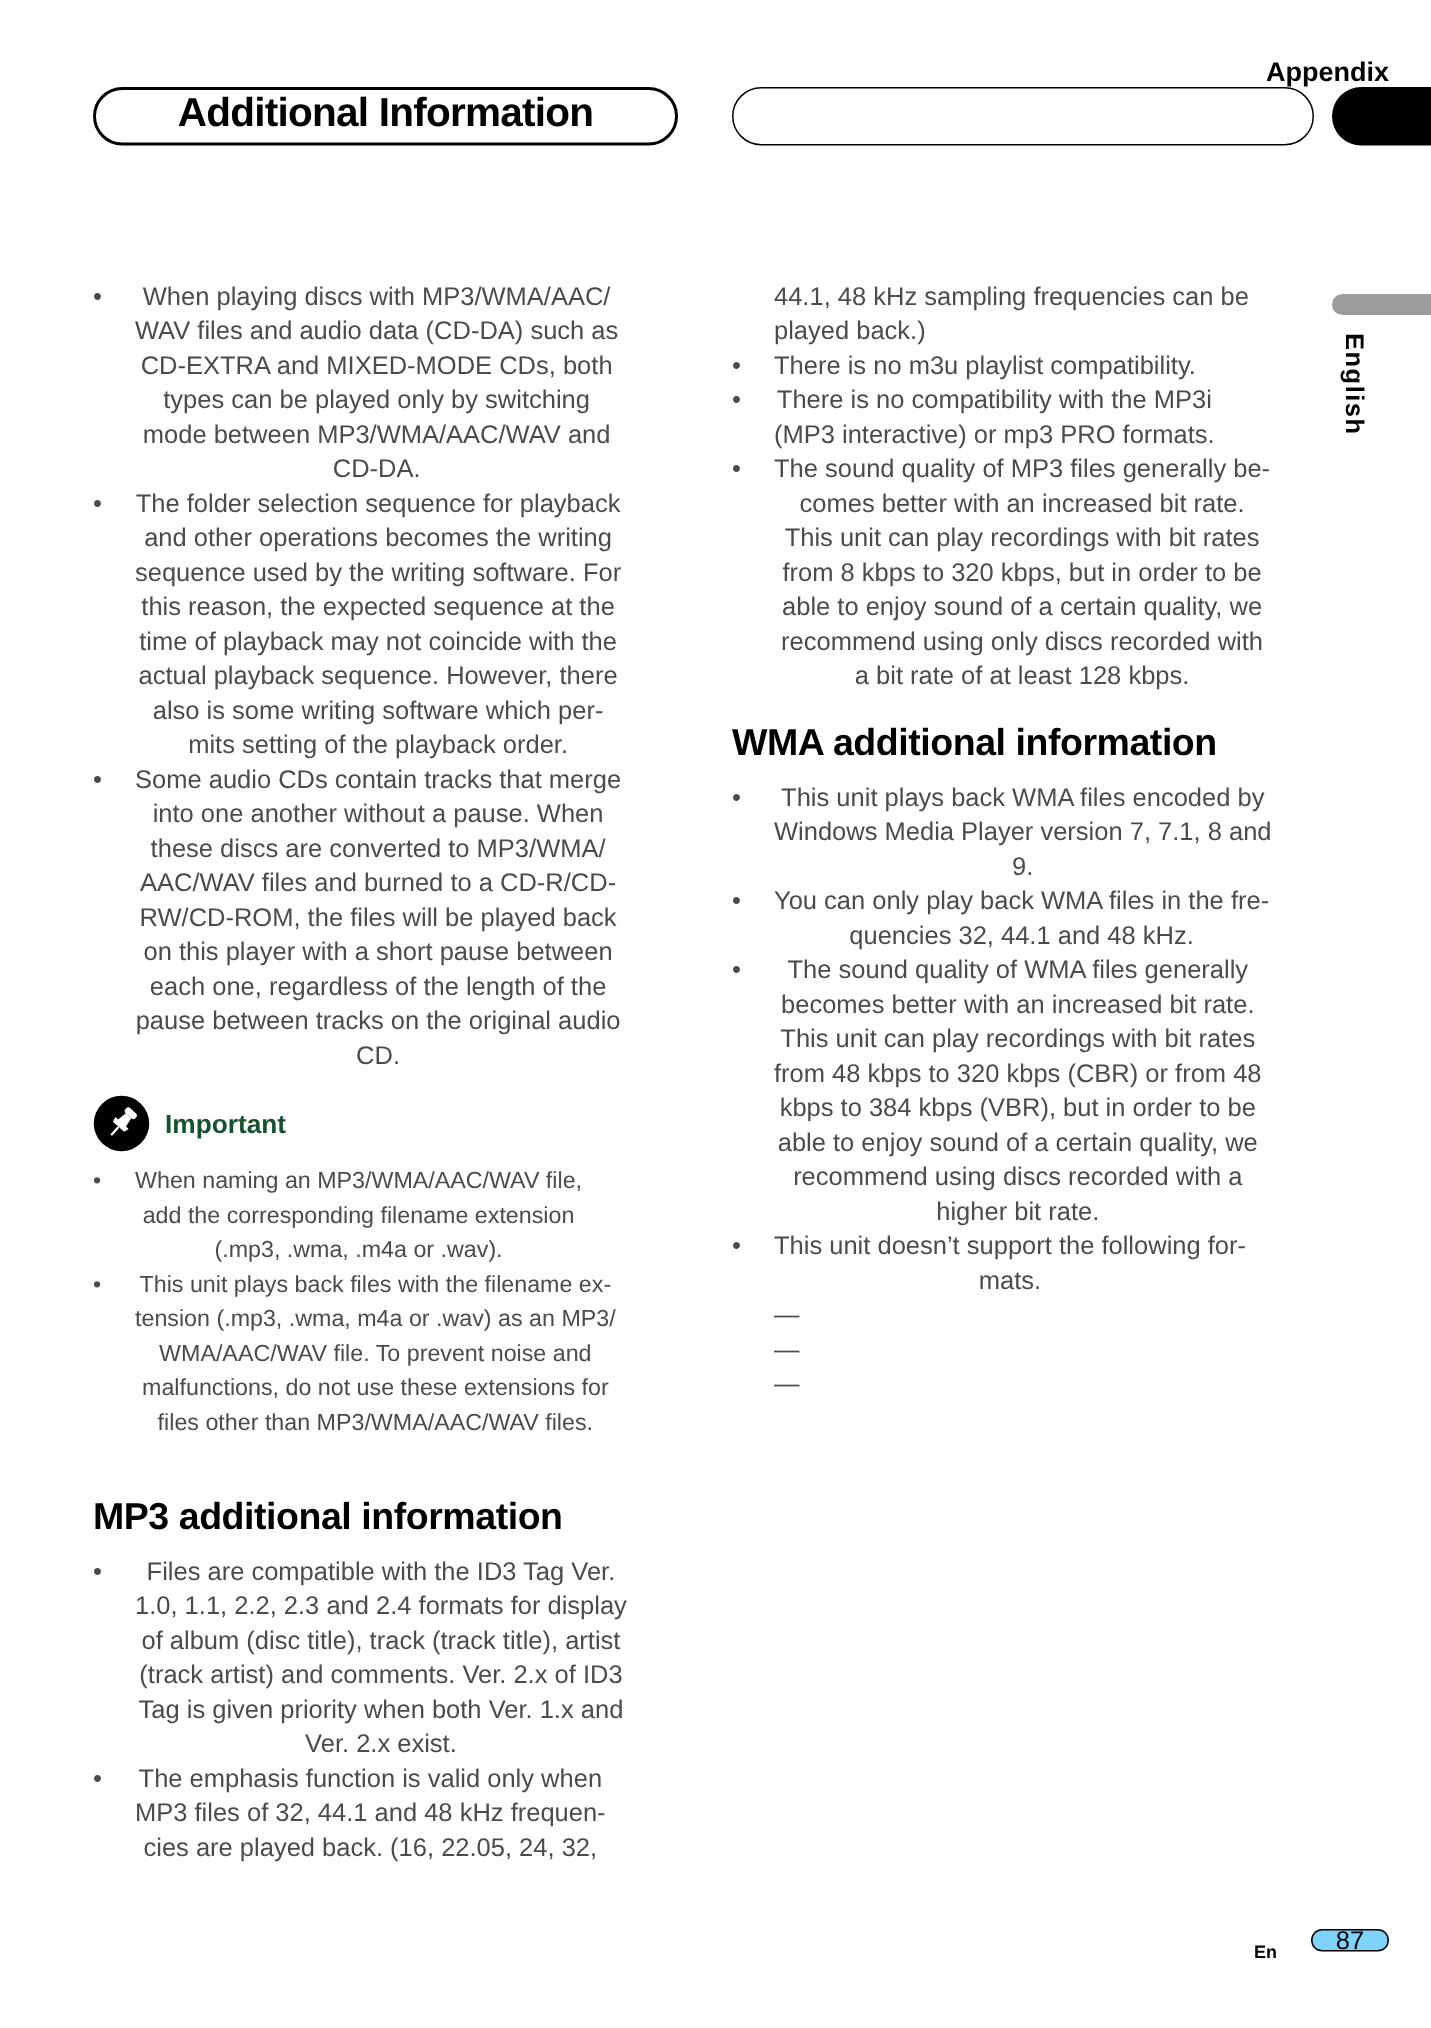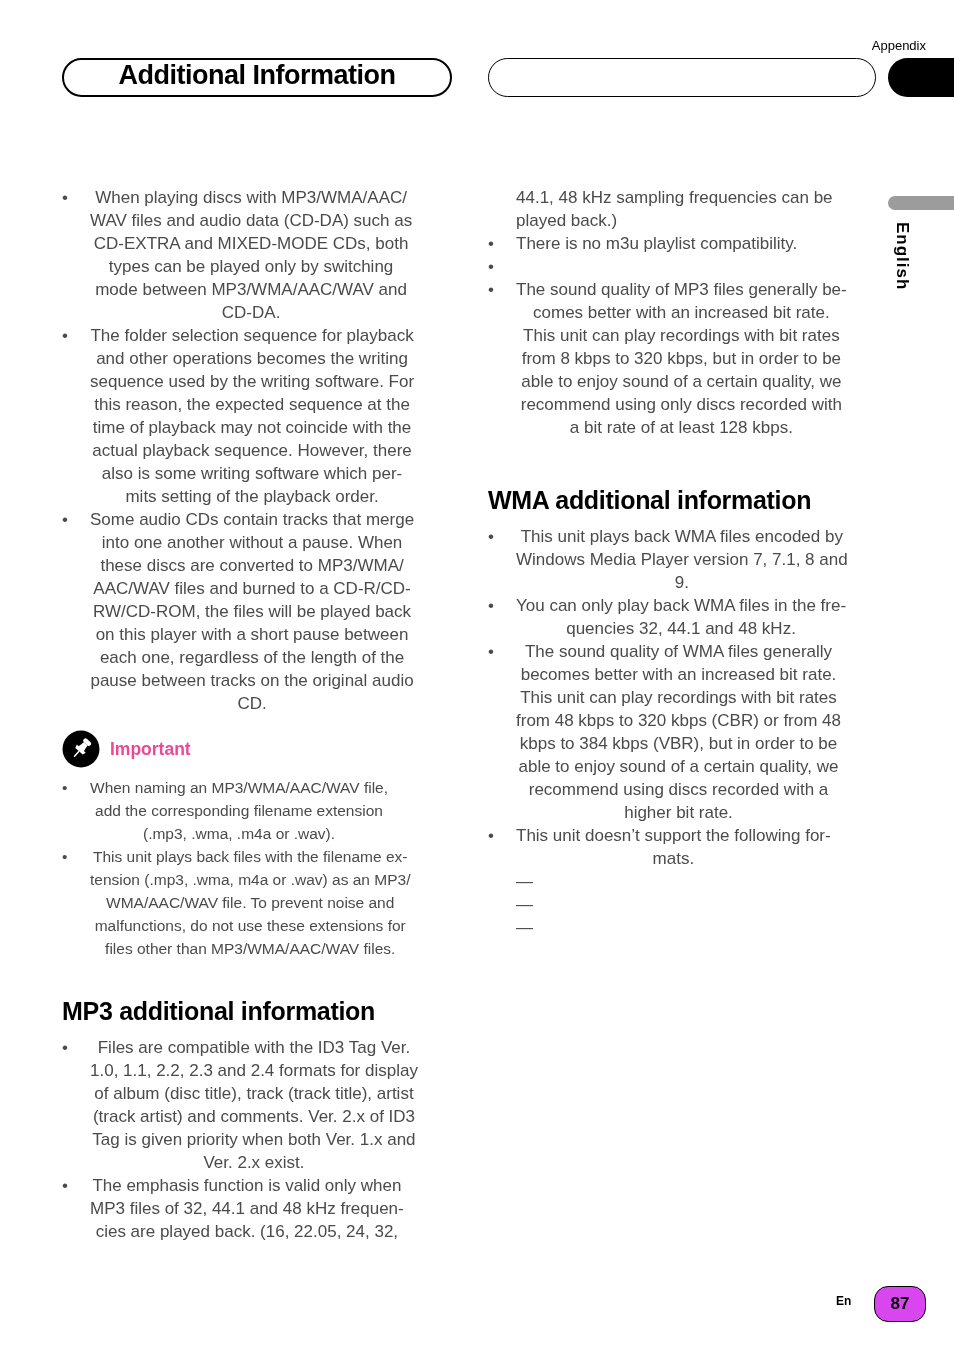--- a/index.html
+++ b/index.html
@@ -1,21 +1,21 @@
 <!DOCTYPE html>
 <html><head>
 <meta charset="utf-8">
 <style>
   * { margin:0; padding:0; box-sizing:border-box; }
   html,body { background:#ffffff; }
   body { font-family:"Liberation Sans", sans-serif; }
   .page { position:relative; width:954px; height:1352px; background:#ffffff; overflow:hidden; }
 
   
-  .appendix-label { position:absolute; top:38px; right:28px; font-size:13px; font-weight:normal; color:#000; }
+  .appendix-label { position:absolute; top:38px; right:28px; font-size:18px; font-weight:bold; color:#000; }
   .title-pill { position:absolute; left:62px; top:58px; width:390px; height:39px;
                 border:2px solid #000; border-radius:20px; display:flex; align-items:flex-start; justify-content:center; background:#fff; }
   .title-text { font-size:27px; font-weight:bold; color:#000; letter-spacing:-0.5px; white-space:nowrap; }
   .empty-pill { position:absolute; left:488px; top:58px; width:388px; height:39px;
                 border:1.4px solid #000; border-radius:20px; background:#fff; }
   .black-tab { position:absolute; left:888px; top:58px; width:66px; height:39px; background:#000; border-radius:20px 0 0 20px; }
 
   
   .gray-bar { position:absolute; left:888px; top:196px; width:66px; height:14px; background:#9c9c9c; border-radius:7px 0 0 7px; }
   .english-label { position:absolute; left:892px; top:222px; writing-mode:vertical-rl; text-orientation:mixed;
@@ -30,35 +30,35 @@
   ul.bullets > li { display:flex; }
   .marker { width:28px; flex:none; color:#4b4b4b; }
   .t { white-space:pre; display:block;text-align:center; }
 
   ul.bullets.small { font-size:15.5px; }
 
   .continuation { padding-left:28px; white-space:pre; }
 
   .important-row { display:flex; align-items:center; gap:10px; margin:15px 0 8px 0; }
   .pin-icon { width:38px; height:38px; flex:none; display:block; }
-  .important-label { font-size:17.5px; font-weight:bold; color:#ec4899; }
+  .important-label { font-size:17.5px; font-weight:bold; color:#14532d; }
 
   h2.section-heading { font-size:25px; line-height:30px; font-weight:bold; color:#000;
                        letter-spacing:-0.3px; margin:36px 0 10px 0; white-space:nowrap; }
-  .col-right h2.section-heading { margin-top:46px; }
+  .col-right h2.section-heading { margin-top:18px; }
 
   ul.formats { margin:0; }
   ul.formats > li { display:flex; }
   ul.formats .marker { width:27px; }
 
   
   .footer-en { position:absolute; left:836px; top:1294px; font-size:12px; font-weight:bold; color:#000; }
-  .page-pill { position:absolute; left:874px; top:1286px; width:52px; height:36px; border:1.6px solid #000;
+  .page-pill { position:absolute; left:874px; top:1286px; width:52px; height:15px; border:1.6px solid #000;
                border-radius:14px; display:flex; align-items:center; justify-content:center;
-               font-size:17px; font-weight:bold; color:#000; background:#d946ef; }
+               font-size:17px; font-weight:normal; color:#000; background:#7dd3fc; }
 </style>
 </head>
 <body>
 
 <div class="page">
 
   <div class="appendix-label">Appendix</div>
   <div class="title-pill">
     <span class="title-text">Additional Information</span>
   </div>
@@ -160,20 +160,22 @@
     <p class="continuation">44.1, 48 kHz sampling frequencies can be
 played back.)</p>
 
     <ul class="bullets">
       <li>
         <span class="marker">•</span>
         <span class="t">There is no m3u playlist compatibility.</span>
       </li>
       <li>
         <span class="marker">•</span>
+        <span class="t">There is no compatibility with the MP3i
+(MP3 interactive) or mp3 PRO formats.</span>
       </li>
       <li>
         <span class="marker">•</span>
         <span class="t">The sound quality of MP3 files generally be-
 comes better with an increased bit rate.
 This unit can play recordings with bit rates
 from 8 kbps to 320 kbps, but in order to be
 able to enjoy sound of a certain quality, we
 recommend using only discs recorded with
 a bit rate of at least 128 kbps.</span>

